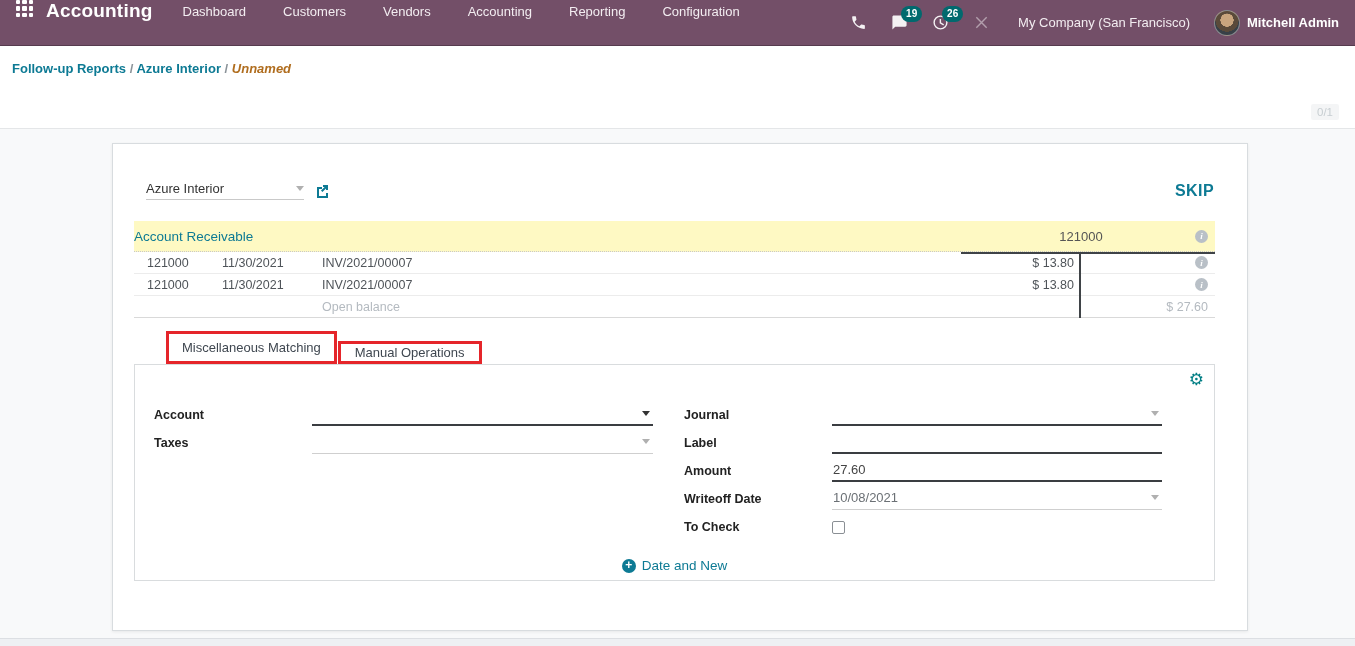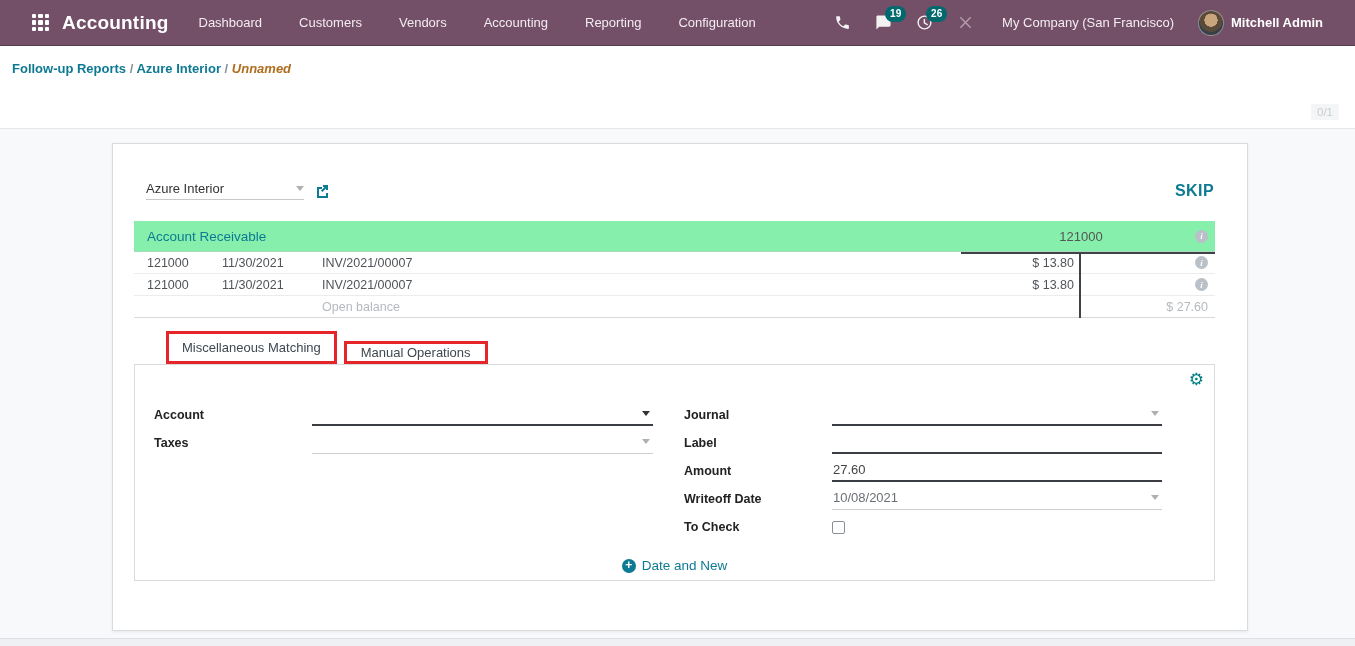--- a/index.html
+++ b/index.html
@@ -6,22 +6,22 @@
     --navbar-bg:#734f68;
     --accent:#0d7a94;
     --badge-bg:#01696e;
     --highlight-red:#e5252a;
     --breadcrumb-current:#b06d1e;
   }
   *{box-sizing:border-box;margin:0;padding:0;}
   html,body{width:1355px;height:646px;overflow:hidden;background:#fff;
     font-family:"Liberation Sans",sans-serif;}
   
-  .navbar{height:46px;background:var(--navbar-bg);display:flex;align-items:center;
-    padding:0 32px;color:#fff;border-bottom:1px solid rgba(0,0,0,.25);}
+  .navbar{height:46px;background:var(--navbar-bg);display:flex;
+    padding:0 16px;color:#fff;border-bottom:1px solid rgba(0,0,0,.25);}
   .apps-grid{width:17px;height:17px;display:grid;grid-template-columns:repeat(3,1fr);gap:2px;cursor:pointer;}
   .apps-grid i{background:#fff;border-radius:1px;}
   .app-name{font-size:19px;font-weight:700;margin:0 30px 0 13px;letter-spacing:.2px;}
   .menu{display:flex;gap:37px;font-size:13px;list-style:none;}
   .menu li{color:#f3edf1;cursor:pointer;padding:4px 0;}
   .nav-right{margin-left:auto;display:flex;align-items:center;gap:24px;}
   .icon-btn{position:relative;display:flex;align-items:center;cursor:pointer;}
   .icon-btn svg{width:17px;height:17px;fill:#fff;opacity:.92;}
   .icon-btn.dim svg{opacity:.45;}
   .badge{position:absolute;top:-8px;left:10px;background:var(--badge-bg);color:#fff;
@@ -49,22 +49,22 @@
     border-bottom:1px solid #c9c9c9;padding-bottom:3px;font-size:13px;color:#333;cursor:pointer;}
   .caret{width:0;height:0;border-left:4px solid transparent;border-right:4px solid transparent;
     border-top:5px solid #b0b0b0;}
   .caret.dark{border-top-color:#333;}
   .ext-link{margin-left:11px;cursor:pointer;display:flex;}
   .ext-link svg{width:14px;height:14px;fill:var(--accent);}
   .skip-btn{margin-left:auto;color:var(--accent);font-size:16px;font-weight:700;
     letter-spacing:.4px;cursor:pointer;background:none;border:none;}
   
   .rec-table{margin:21px 32px 0 21px;position:relative;}
-  .rec-head{height:31px;background:#86efac;display:flex;align-items:center;
-    padding-left:13px;border-bottom:1px dotted #c8c8c8;position:relative;}
+  .rec-head{height:31px;background:#fef9c3;display:flex;align-items:center;
+    border-bottom:1px dotted #c8c8c8;position:relative;}
   .rec-head .acct-name{color:var(--accent);font-size:13.5px;cursor:pointer;}
   .rec-head .acct-code{position:absolute;right:134px;transform:translateX(50%);
     color:#555;font-size:13px;}
   .info-dot{width:13px;height:13px;border-radius:50%;background:#b9c0c7;color:#fff;
     font:italic 700 9px "Liberation Serif",serif;display:flex;align-items:center;
     justify-content:center;cursor:pointer;flex:none;}
   .rec-head .info-dot{position:absolute;right:7px;}
   .rec-body{position:relative;}
   .rec-row{display:grid;grid-template-columns:75px 100px 1fr 120px 134px;height:22px;
     align-items:center;font-size:12.5px;color:#4f5459;border-bottom:1px solid #ececec;
@@ -72,21 +72,21 @@
   .rec-row .debit{text-align:right;padding-right:7px;}
   .rec-row .credit{display:flex;justify-content:flex-end;align-items:center;padding-right:7px;}
   .rec-row.open-balance{color:#b4bac0;border-bottom:1px solid #d9d9d9;cursor:default;}
   .t-top{position:absolute;top:0;right:0;width:254px;border-top:2px solid #3f4347;}
   .t-vert{position:absolute;top:0;bottom:0;right:134px;border-left:2px solid #3f4347;}
   
   .tabs-row{margin:13px 32px 0 21px;display:flex;align-items:flex-end;}
   .tab{border:3px solid var(--highlight-red);background:#fff;padding:6px 13px;
     font-size:13px;color:#3f4750;cursor:pointer;white-space:nowrap;}
   .tab.first{margin-left:32px;}
-  .tab.second{margin-left:7px;padding:1px 14px;}
+  .tab.second{margin-left:1px;padding:1px 14px;}
   
   .panel{margin:0 32px 0 21px;border:1px solid #d9dcde;height:217px;position:relative;background:#fff;}
   .gear{position:absolute;top:6px;right:10px;color:#017e84;font-size:17px;cursor:pointer;line-height:1;}
   .form-cols{display:flex;padding:36px 0 0 19px;}
   .col-left{width:499px;margin-right:31px;}
   .col-right{width:478px;}
   .frow{display:flex;align-items:center;height:28px;}
   .frow label{font-size:12.5px;font-weight:700;color:#222;flex:none;}
   .col-left .frow label{width:158px;}
   .col-right .frow label{width:148px;}

